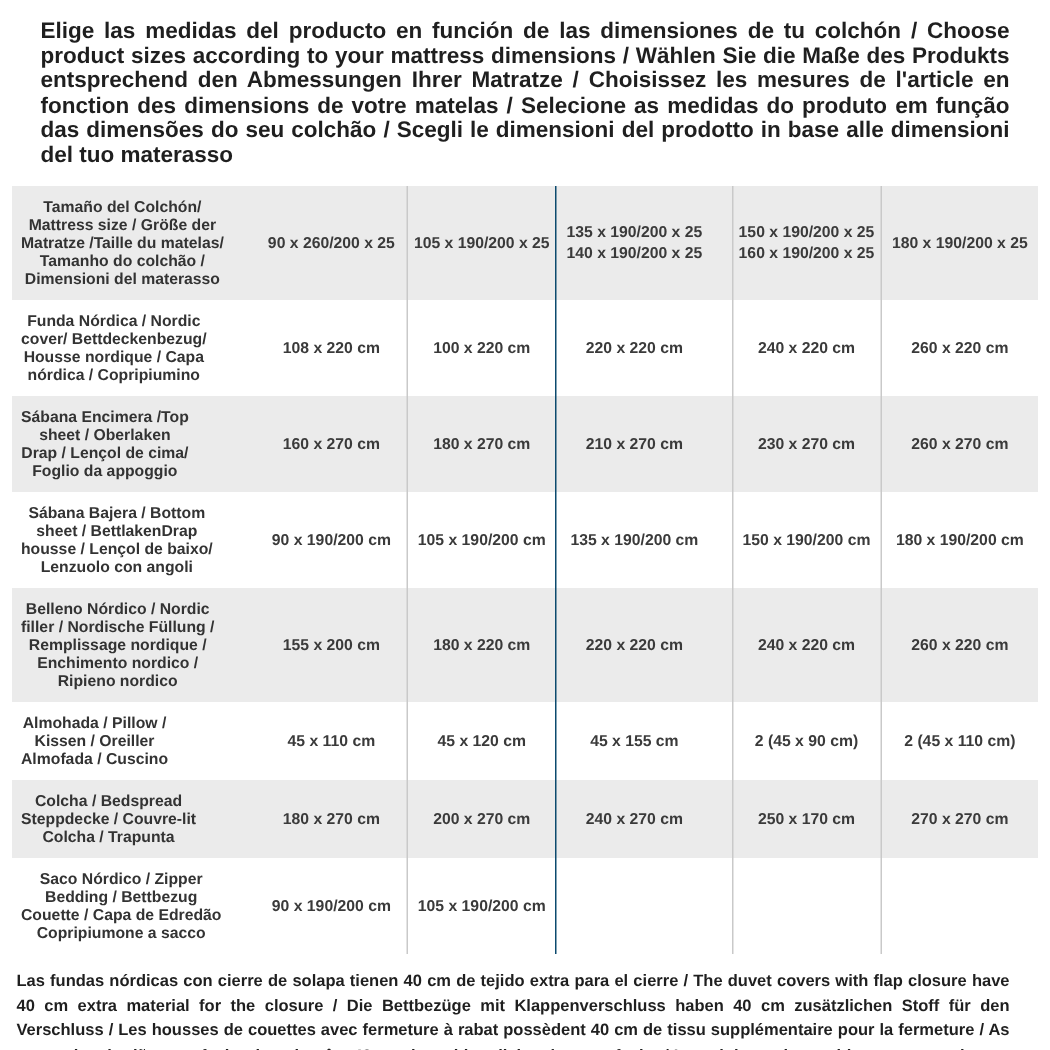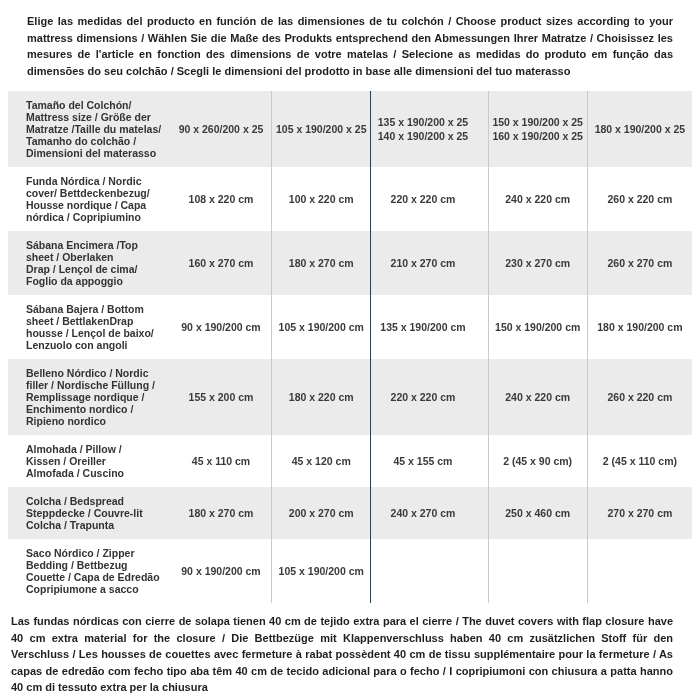--- a/index.html
+++ b/index.html
@@ -4,21 +4,21 @@
 <style>
   html,body{margin:0;padding:0;background:#ffffff;}
   body{
     width:700px;height:700px;overflow:hidden;
     font-family:"Liberation Sans","DejaVu Sans",sans-serif;
     color:#2e2e2e;
     -webkit-font-smoothing:antialiased;
   }
   .intro{
     margin:13px 27px 0 27px;
-    font-size:11px;
+    font-size:15px;
     line-height:16.5px;
     font-weight:bold;
     text-align:justify;
     color:#1f1f1f;
   }
   .size-table{
     margin:12px 8px 0 8px;
     width:684px;
   }
   .row{
@@ -26,26 +26,27 @@
     align-items:stretch;
   }
   .row.shaded{background:#ebebeb;}
   .cell{
     box-sizing:border-box;
     display:flex;
     align-items:center;
   }
   .cell.label{
     width:164px;
-    padding:8px 4px 8px 18px;
+    padding:8px 4px 8px 6px;
     font-size:10.5px;
     font-weight:bold;
     line-height:12px;
     white-space:pre-line;
     color:#333333;
+    text-align:center;
   }
   .cell.val{
     justify-content:center;
     text-align:center;
     font-size:10.5px;
     font-weight:bold;
     line-height:14px;
     white-space:pre-line;
     color:#3a3a3a;
     padding:6px 2px;
@@ -146,21 +147,21 @@
       <div class="cell val v4">2 (45 x 110 cm)</div>
     </div>
 
     <div class="row shaded">
       <div class="cell label">Colcha / Bedspread
 Steppdecke / Couvre-lit
 Colcha / Trapunta</div>
       <div class="cell val v0">180 x 270 cm</div>
       <div class="cell val v1">200 x 270 cm</div>
       <div class="cell val v2">240 x 270 cm</div>
-      <div class="cell val v3">250 x 460 cm</div>
+      <div class="cell val v3">250 x 170 cm</div>
       <div class="cell val v4">270 x 270 cm</div>
     </div>
 
     <div class="row">
       <div class="cell label">Saco Nórdico / Zipper
 Bedding / Bettbezug
 Couette  / Capa de Edredão
 Copripiumone a sacco</div>
       <div class="cell val v0">90 x 190/200 cm</div>
       <div class="cell val v1">105 x 190/200 cm</div>

